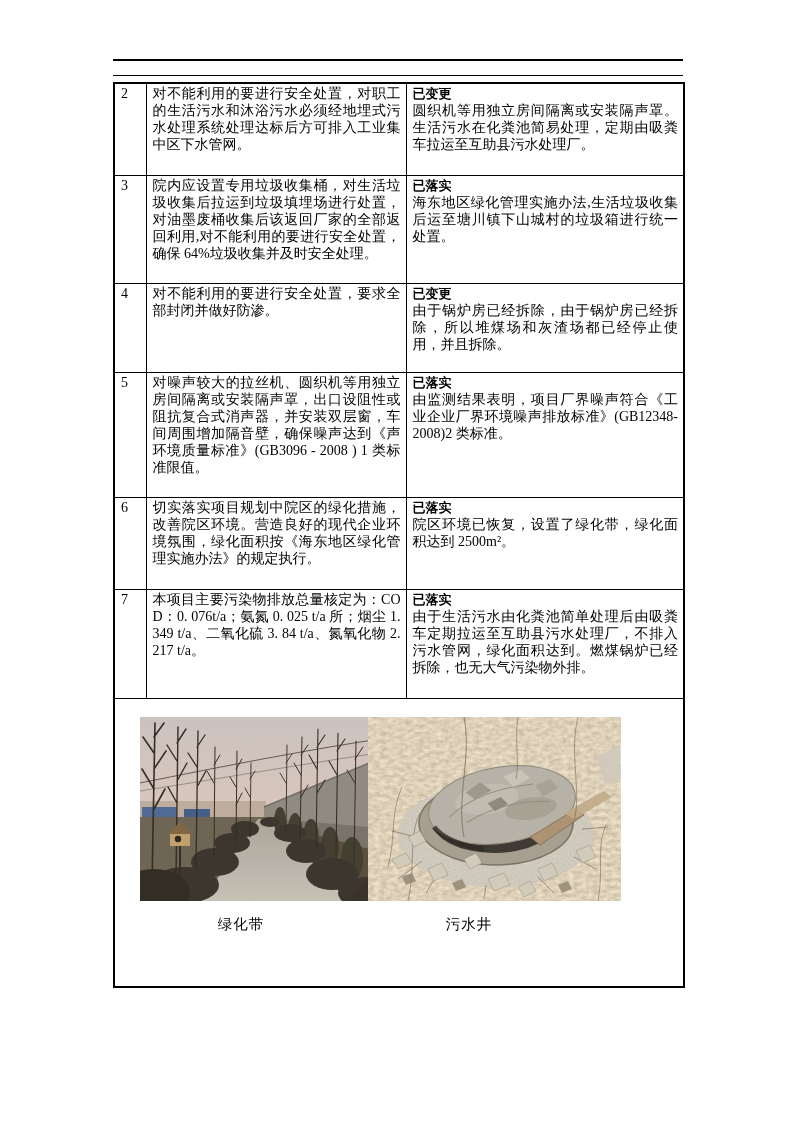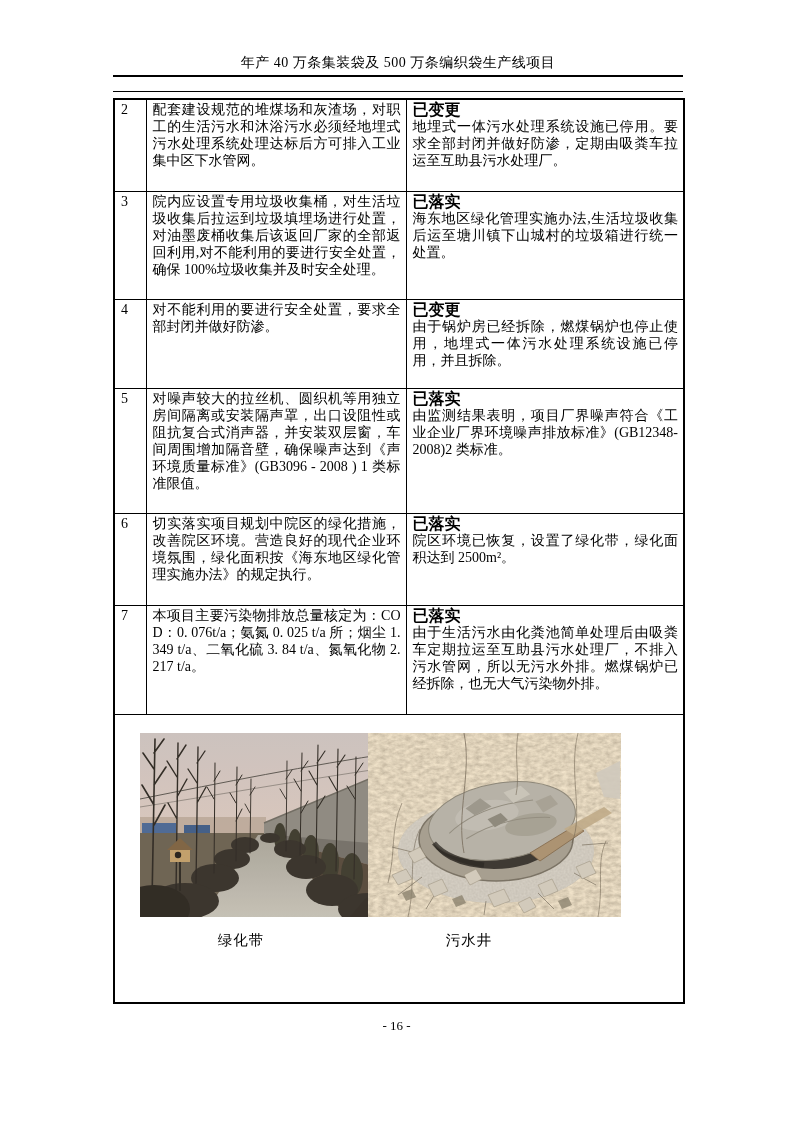--- a/index.html
+++ b/index.html
@@ -17,21 +17,21 @@
     margin-top:6px; border-collapse:collapse; width:570px; table-layout:fixed;
     border:2px solid #000;
   }
   table.main td {
     border:1px solid #000; vertical-align:top;
     font-size:14px; line-height:17px; padding:1px 5px 3px 6px;
     text-align:justify; word-break:break-all;
   }
   td.c-num { padding-left:5px; text-align:left; }
   .status-label {
-    font-weight:700; font-size:16px;
+    font-weight:700; font-size:13px;
     font-family:"Liberation Sans","DejaVu Sans",sans-serif;
   }
   tr.r2 td { height:87px; } tr.r3 td { height:103px; } tr.r4 td { height:84px; }
   tr.r5 td { height:120px; } tr.r6 td { height:87px; } tr.r7 td { height:104px; }
 
   td.photo-cell { padding:0; height:283px; }
   .photos { display:flex; padding:17px 0 0 19px; gap:26px; }
   figure { margin:0; width:202px; text-align:center; }
   figure svg.photo { display:block; width:253px; height:184px; }
   figcaption { margin-top:15px; font-size:14.5px; letter-spacing:1px; }
@@ -40,53 +40,52 @@
     position:absolute; top:1018px; left:0; width:793px;
     text-align:center; font-size:13px;
   }
 </style>
 </head>
 <body>
 
 <div class="page">
   <div class="content">
 
-    <div class="doc-title">年产 40 万条集装袋及 500 万条编织袋生产线项目</div>
     <div class="rule1"></div>
     <div class="rule2"></div>
 
     <table class="main">
       <colgroup>
           <col style="width:32px">
           <col style="width:260px">
           <col style="width:278px">
         </colgroup>
       <tbody>
         <tr class="r2">
           <td class="c-num">2</td>
-          <td class="c-req">配套建设规范的堆煤场和灰渣场，对职工的生活污水和沐浴污水必须经地埋式污水处理系统处理达标后方可排入工业集中区下水管网。</td>
+          <td class="c-req">对不能利用的要进行安全处置，对职工的生活污水和沐浴污水必须经地埋式污水处理系统处理达标后方可排入工业集中区下水管网。</td>
           <td class="c-status">
             <div class="status-label">已变更</div>
-            <span>地埋式一体污水处理系统设施已停用。要求全部封闭并做好防渗，定期由吸粪车拉运至互助县污水处理厂。</span>
+            <span>圆织机等用独立房间隔离或安装隔声罩。生活污水在化粪池简易处理，定期由吸粪车拉运至互助县污水处理厂。</span>
           </td>
         </tr>
         <tr class="r3">
           <td class="c-num">3</td>
-          <td class="c-req">院内应设置专用垃圾收集桶，对生活垃圾收集后拉运到垃圾填埋场进行处置，对油墨废桶收集后该返回厂家的全部返回利用,对不能利用的要进行安全处置，确保 100%垃圾收集并及时安全处理。</td>
+          <td class="c-req">院内应设置专用垃圾收集桶，对生活垃圾收集后拉运到垃圾填埋场进行处置，对油墨废桶收集后该返回厂家的全部返回利用,对不能利用的要进行安全处置，确保 64%垃圾收集并及时安全处理。</td>
           <td class="c-status">
             <div class="status-label">已落实</div>
             <span>海东地区绿化管理实施办法,生活垃圾收集后运至塘川镇下山城村的垃圾箱进行统一处置。</span>
           </td>
         </tr>
         <tr class="r4">
           <td class="c-num">4</td>
           <td class="c-req">对不能利用的要进行安全处置，要求全部封闭并做好防渗。</td>
           <td class="c-status">
             <div class="status-label">已变更</div>
-            <span>由于锅炉房已经拆除，燃煤锅炉也停止使用，地埋式一体污水处理系统设施已停用，并且拆除。</span>
+            <span>由于锅炉房已经拆除，由于锅炉房已经拆除，所以堆煤场和灰渣场都已经停止使用，并且拆除。</span>
           </td>
         </tr>
         <tr class="r5">
           <td class="c-num">5</td>
           <td class="c-req">对噪声较大的拉丝机、圆织机等用独立房间隔离或安装隔声罩，出口设阻性或阻抗复合式消声器，并安装双层窗，车间周围增加隔音壁，确保噪声达到《声环境质量标准》(GB3096 - 2008 ) 1 类标准限值。</td>
           <td class="c-status">
             <div class="status-label">已落实</div>
             <span>由监测结果表明，项目厂界噪声符合《工业企业厂界环境噪声排放标准》(GB12348-2008)2 类标准。</span>
           </td>
         </tr>
@@ -96,21 +95,21 @@
           <td class="c-status">
             <div class="status-label">已落实</div>
             <span>院区环境已恢复，设置了绿化带，绿化面积达到 2500m²。</span>
           </td>
         </tr>
         <tr class="r7">
           <td class="c-num">7</td>
           <td class="c-req">本项目主要污染物排放总量核定为：COD：0. 076t/a；氨氮 0. 025 t/a 所；烟尘 1. 349 t/a、二氧化硫 3. 84 t/a、氮氧化物 2. 217 t/a。</td>
           <td class="c-status">
             <div class="status-label">已落实</div>
-            <span>由于生活污水由化粪池简单处理后由吸粪车定期拉运至互助县污水处理厂，不排入污水管网，所以无污水外排。燃煤锅炉已经拆除，也无大气污染物外排。</span>
+            <span>由于生活污水由化粪池简单处理后由吸粪车定期拉运至互助县污水处理厂，不排入污水管网，绿化面积达到。燃煤锅炉已经拆除，也无大气污染物外排。</span>
           </td>
         </tr>
         <tr>
           <td class="photo-cell" colspan="3">
             <div class="photos">
 
               <figure>
                 <svg class="photo" viewBox="0 0 253 184" preserveAspectRatio="none">
                   <defs>
                     <linearGradient id="sky1" x1="0" y1="0" x2="0" y2="1">
@@ -247,14 +246,13 @@
                 <figcaption>污水井</figcaption>
               </figure>
 
             </div>
           </td>
         </tr>
       </tbody>
     </table>
   </div>
 
-  <div class="footer">- 16 -</div>
 </div>
 
 </body></html>

